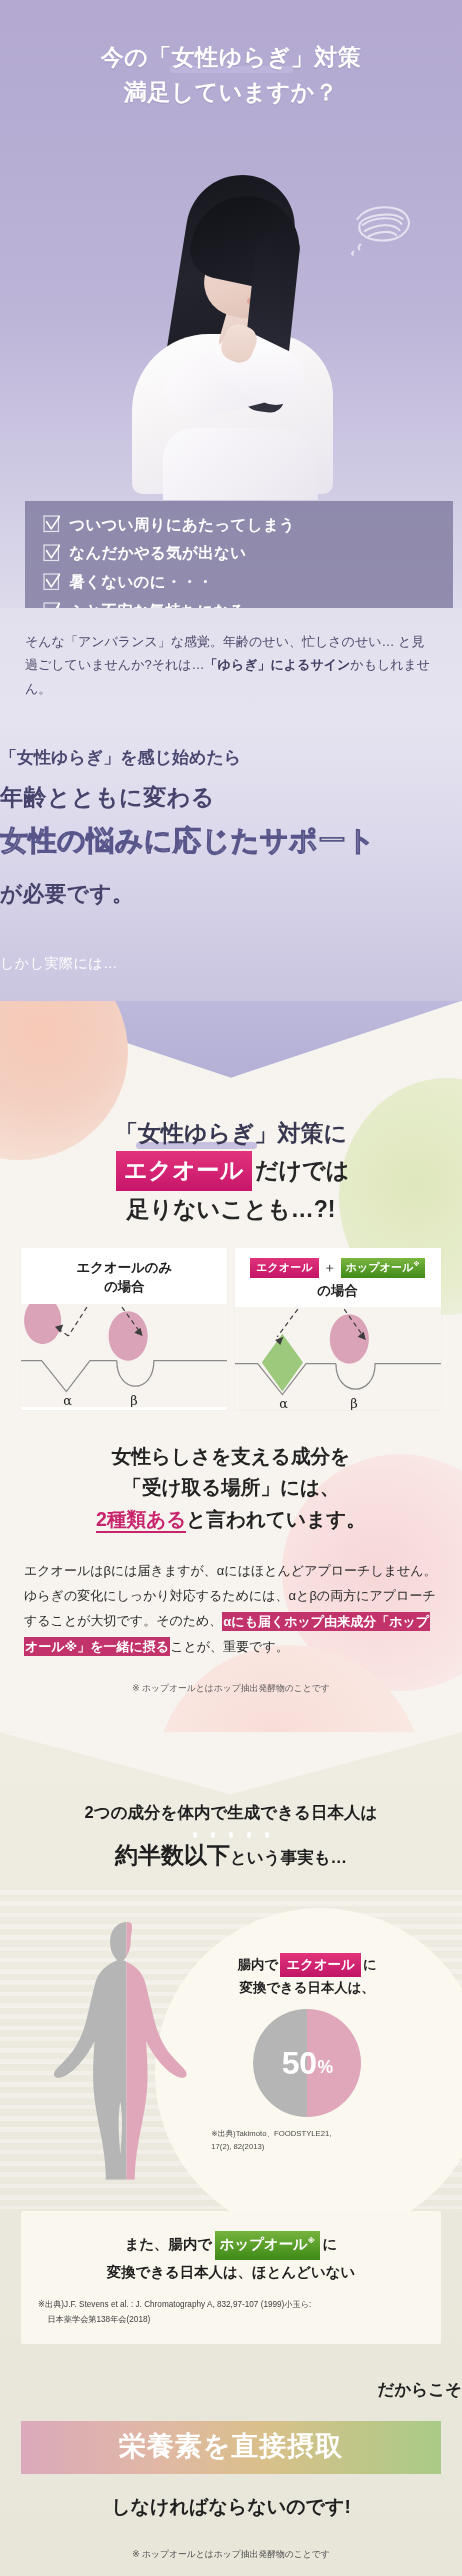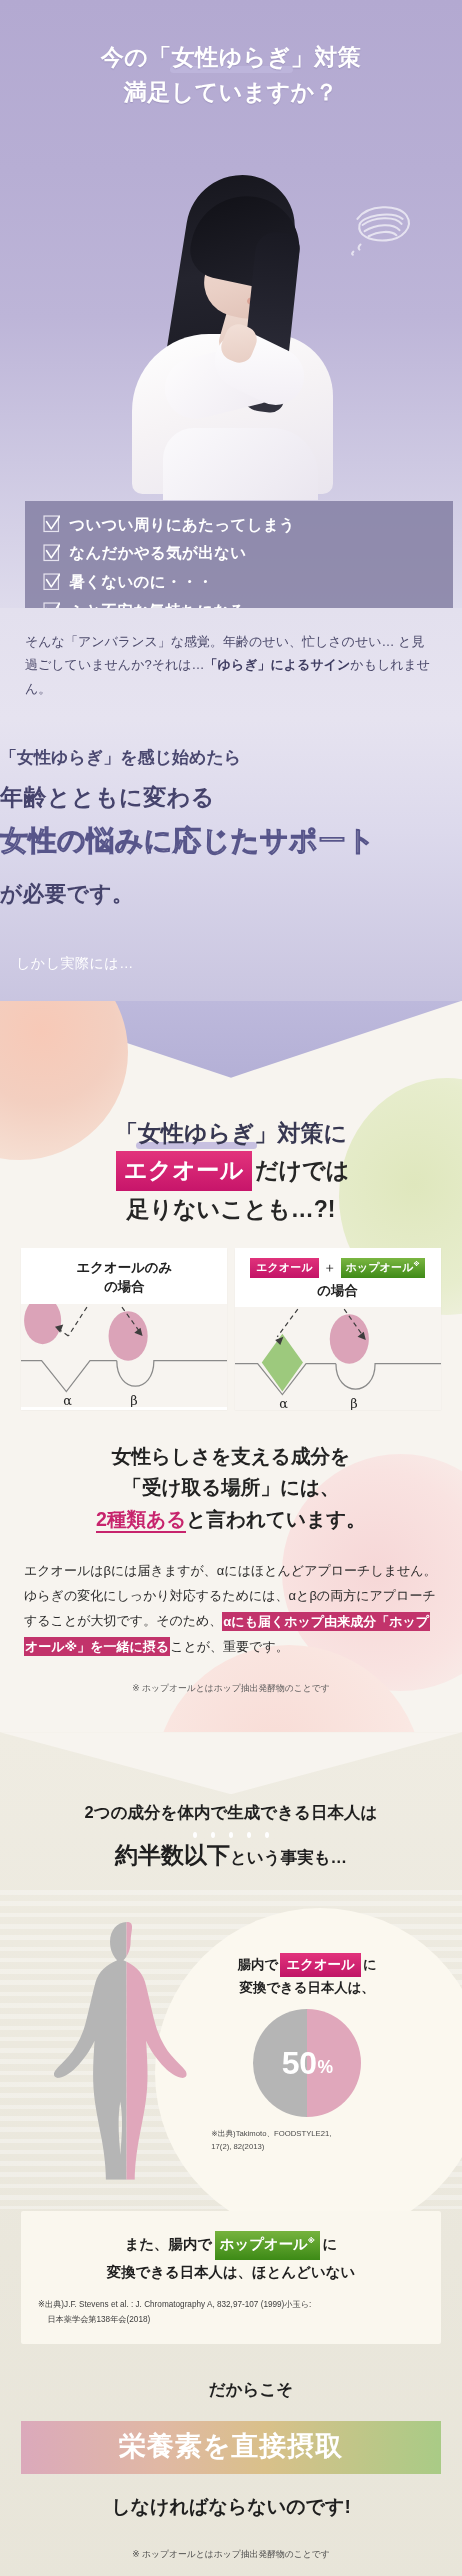--- a/index.html
+++ b/index.html
@@ -212,21 +212,21 @@
     font-size: 28px; font-weight: 700; color: #ffffff;
     -webkit-text-stroke: 1px #57558a;
     letter-spacing: 0.5px; margin-bottom: 19px;
   }
   .sb-l4 {
     font-size: 21.6px; font-weight: 700; color: #45436c;
     letter-spacing: 0.5px;
   }
   .sb-however {
     font-size: 14px; color: #ffffff; font-weight: 400;
-    padding: 47px 0 0 16px;
+    padding: 47px 0 0 0;
     letter-spacing: 0.5px;
   }
 
   
   .v-wrap { position: relative; height: 77px; }
   .v-wrap .vbg {
     position: absolute; inset: 0;
     background: linear-gradient(180deg, #bdb9dc 0%, #b4b0d6 100%);
     clip-path: polygon(0 0, 100% 0, 100% 0, 50% 100%, 0 0);
   }
@@ -463,21 +463,21 @@
   .hop-cite {
     margin-top: 13.4px;
     text-align: left;
     font-size: 8.2px; color: #3d3d3d; line-height: 1.75;
   }
   .hop-cite .ind { display: block; padding-left: 9.3px; }
 
   
   .dakara {
     position: relative; z-index: 3;
-    text-align: center;
+    text-align: right;
     font-size: 16.5px; font-weight: 700; color: #1f1f1f;
     padding: 35px 0 20.6px;
     margin-left: 40px;
   }
   .final-banner {
     position: relative; z-index: 3;
     margin: 0 20.6px;
     background: linear-gradient(90deg, #dba9bb 0%, #e0b8a4 33%, #d9c08a 58%, #a9cb86 100%);
     text-align: center;
     padding: 7.2px 0 9.3px;

